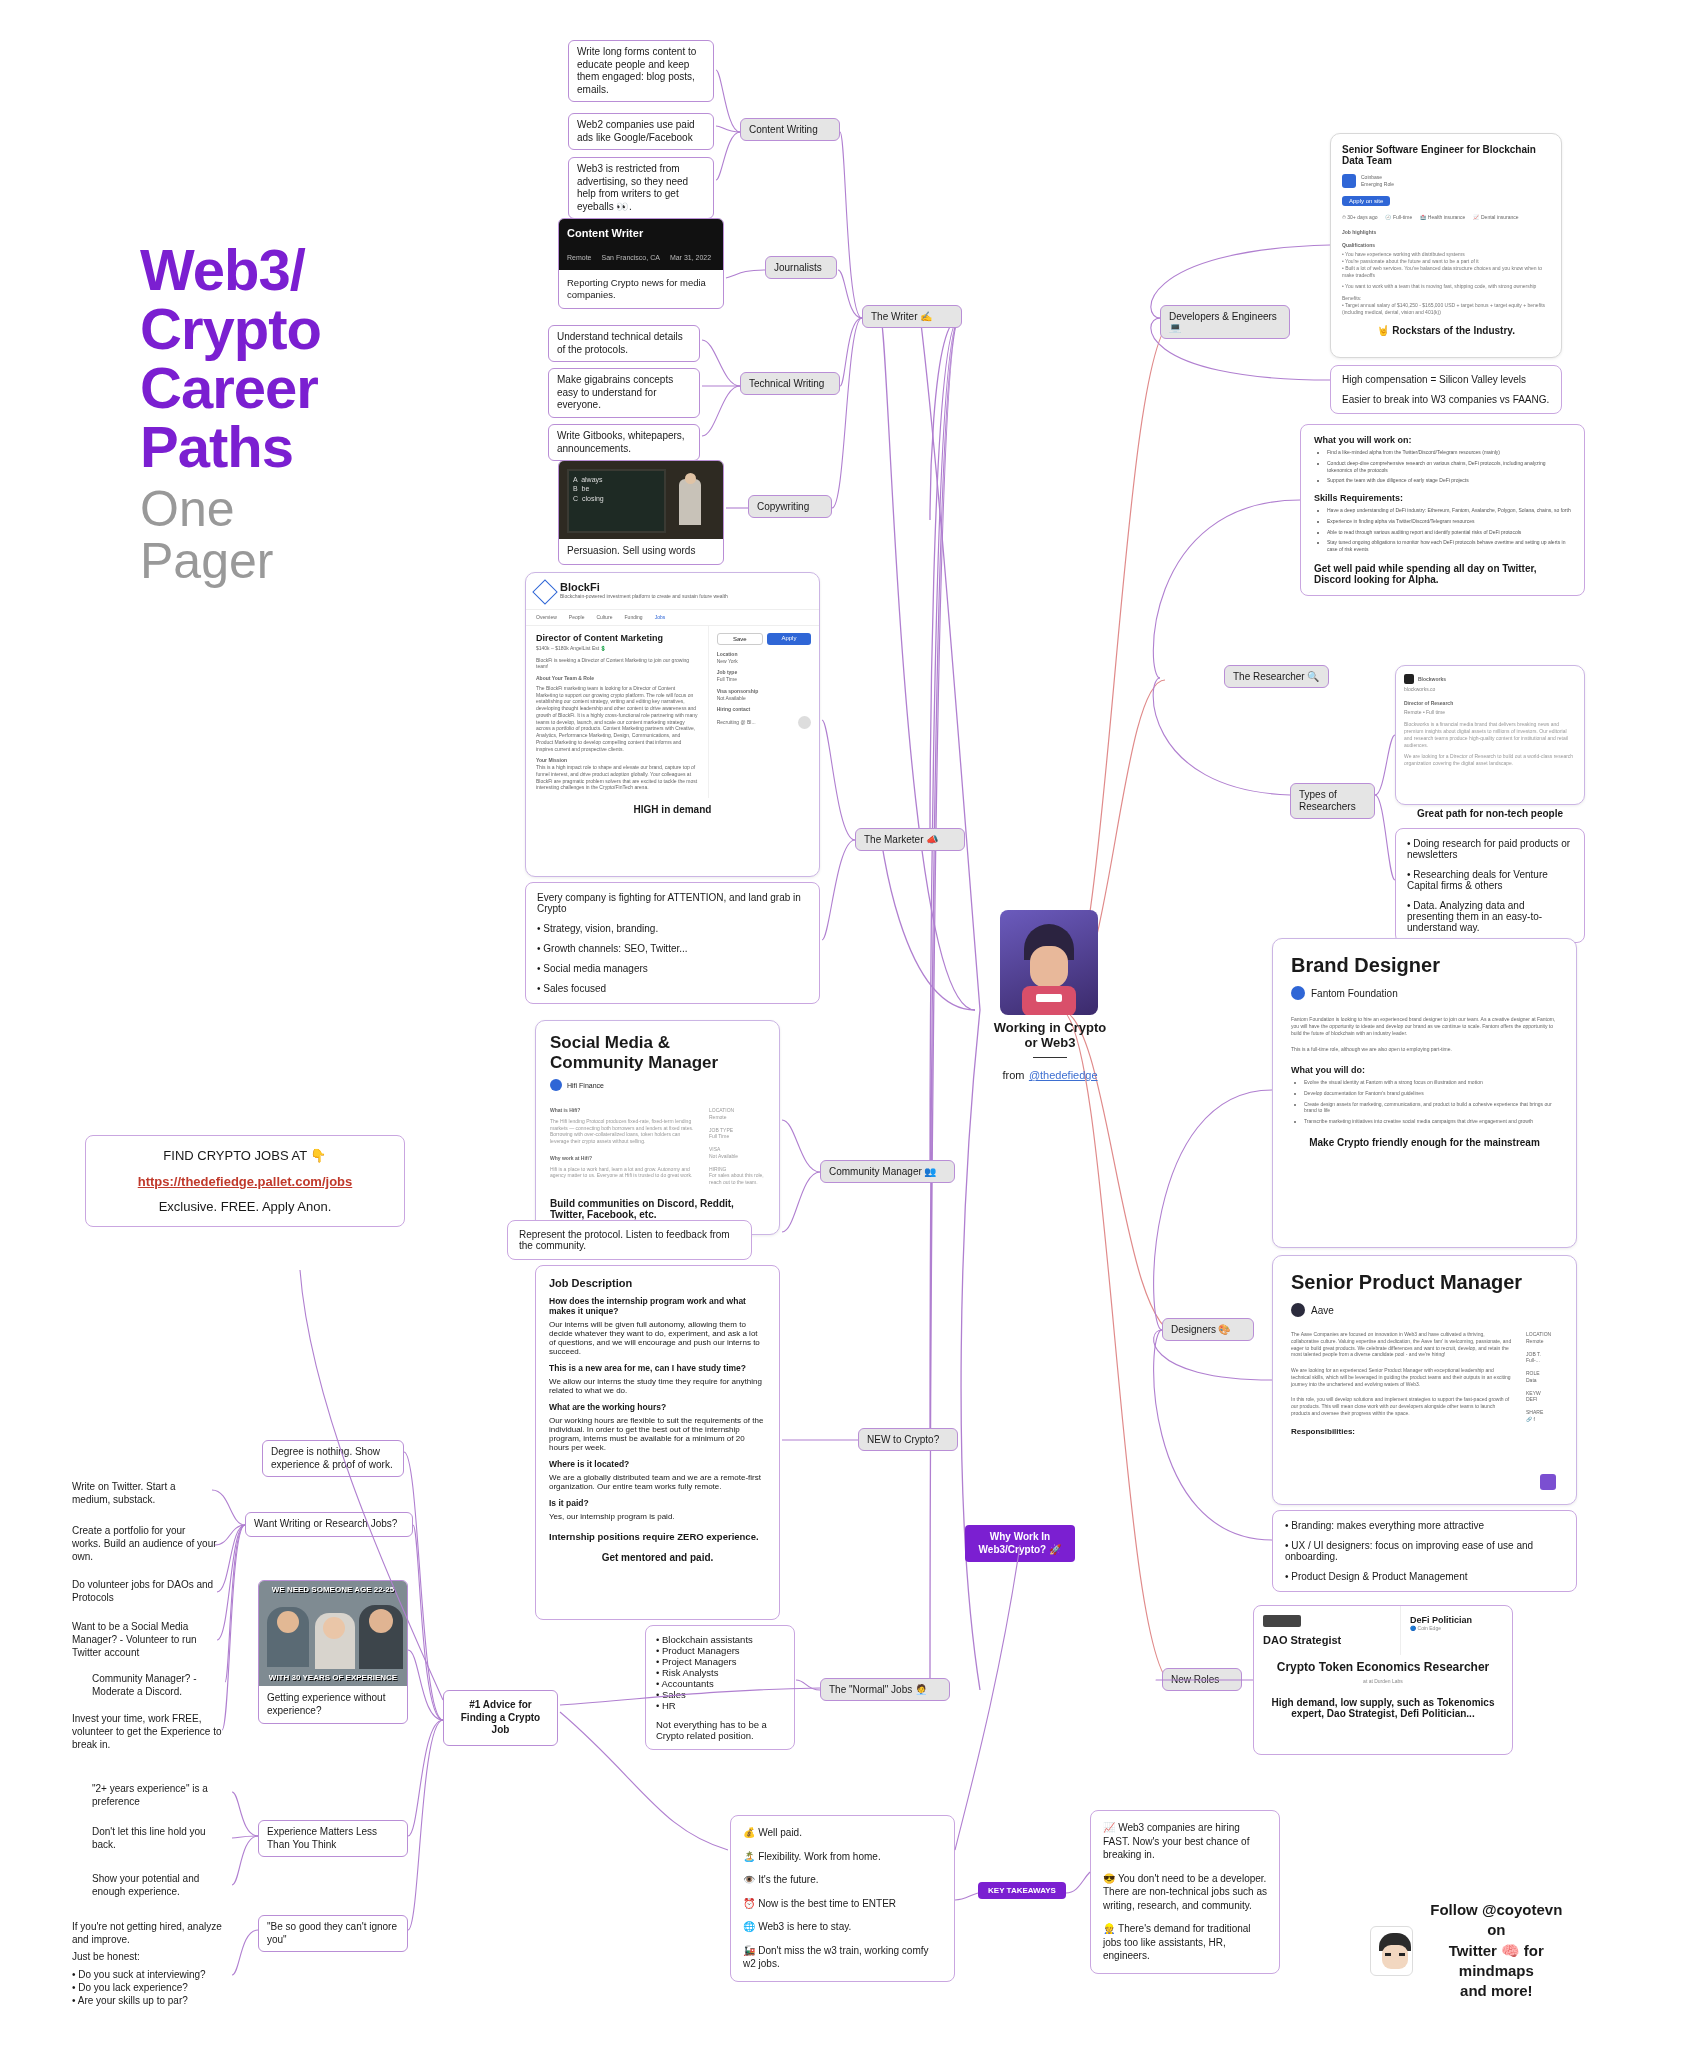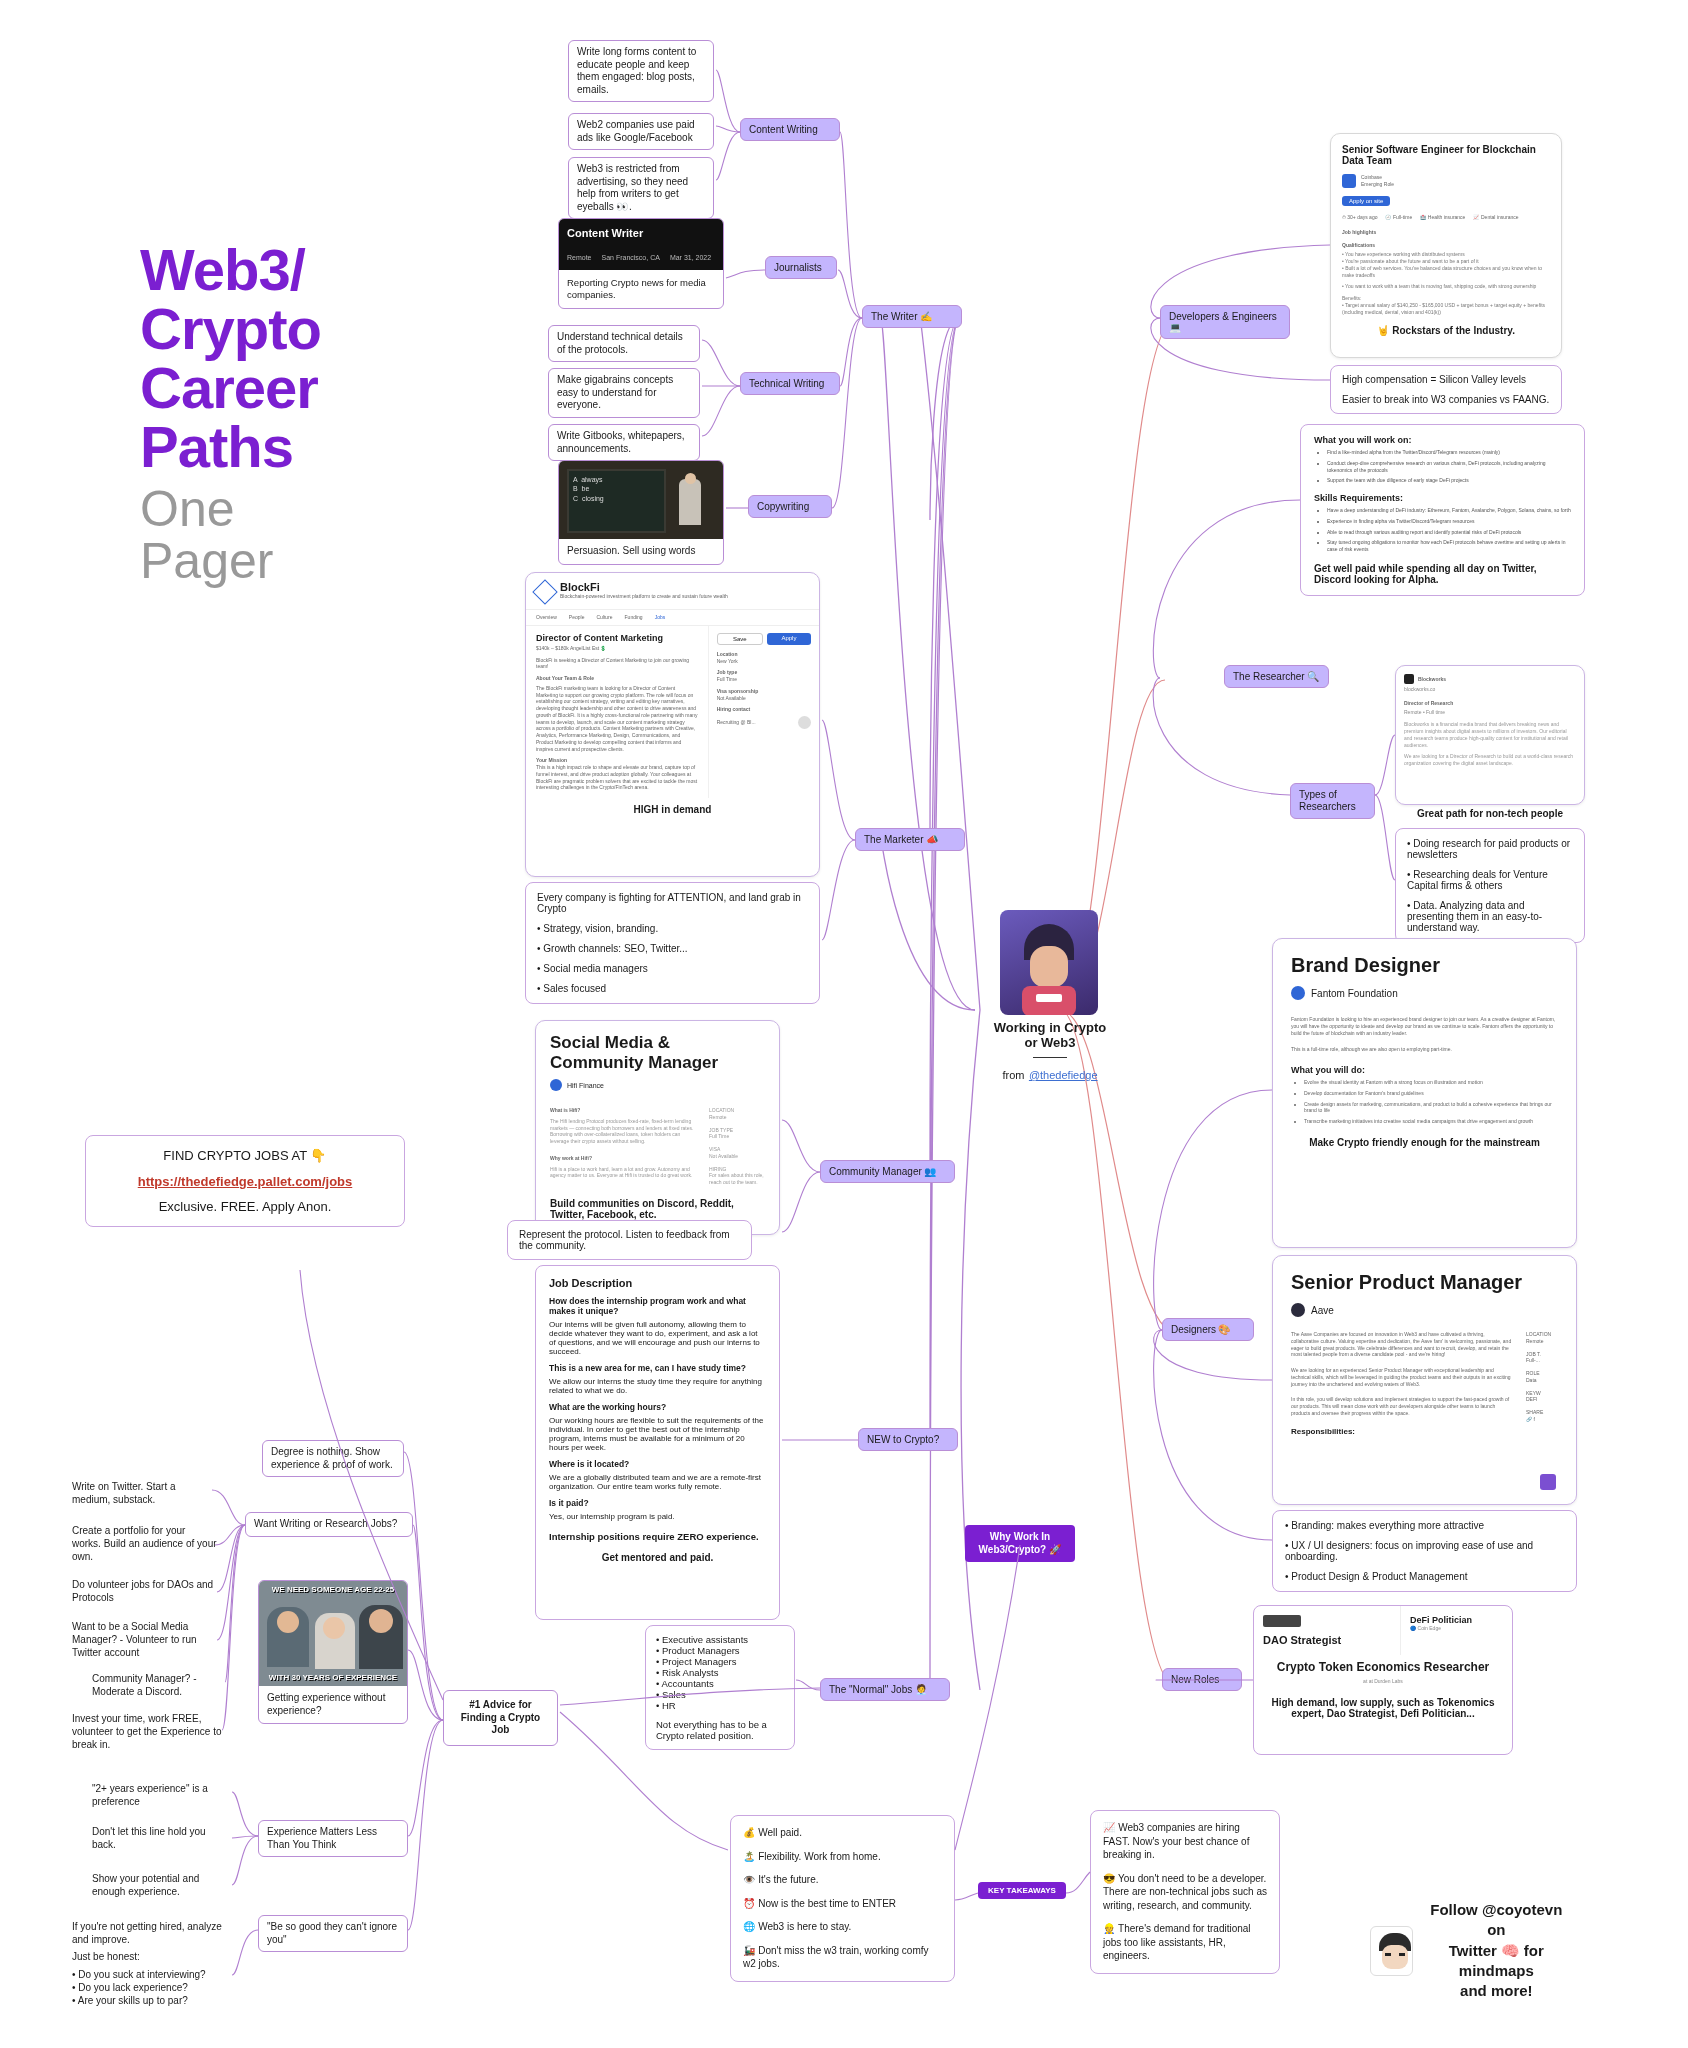--- a/index.html
+++ b/index.html
@@ -8,21 +8,21 @@
   .abs{position:absolute;box-sizing:border-box;}
   .card{background:#ffffff;border:1px solid #c9a6e0;border-radius:8px;box-sizing:border-box;}
   .node{background:#ffffff;border:1px solid #b98ed6;border-radius:6px;padding:5px 8px;font-size:10px;line-height:1.25;color:#1a1a1a;box-sizing:border-box;}
   .plain{font-size:10px;line-height:1.3;}
   svg.lines{position:absolute;left:0;top:0;width:1688px;height:2048px;pointer-events:none;}
   .title{font-weight:bold;color:#7b1fd1;letter-spacing:-1px;}
   .bold{font-weight:bold;}
   .ctr{text-align:center;}
   .tiny{font-size:7px;line-height:1.3;color:#555;}
   .micro{font-size:5px;line-height:1.35;color:#666;}
-  .pill{background:#c4b5fd;border:1px solid #b98ed6;border-radius:6px;font-size:10px;padding:5px 8px;display:flex;align-items:flex-start;gap:5px;box-sizing:border-box;}
+  .pill{background:#e5e5e5;border:1px solid #b98ed6;border-radius:6px;font-size:10px;padding:5px 8px;display:flex;align-items:flex-start;gap:5px;box-sizing:border-box;}
   ul.b{margin:4px 0 0 0;padding-left:13px;}
   ul.b li{margin-bottom:4px;}
   .jobcard{background:#fff;border:1px solid #d8d8d8;border-radius:10px;box-shadow:0 1px 3px rgba(0,0,0,.08);box-sizing:border-box;overflow:hidden;}
   a{color:#c0392b;}
 </style>
 </head>
 <body>
 
 <div class="canvas">
 
@@ -235,21 +235,21 @@
   <div style="font-size:8px;margin-top:4px;">Our working hours are flexible to suit the requirements of the individual. In order to get the best out of the internship program, interns must be available for a minimum of 20 hours per week.</div>
   <div class="bold" style="font-size:8.5px;margin-top:7px;">Where is it located?</div>
   <div style="font-size:8px;margin-top:4px;">We are a globally distributed team and we are a remote-first organization. Our entire team works fully remote.</div>
   <div class="bold" style="font-size:8.5px;margin-top:7px;">Is it paid?</div>
   <div style="font-size:8px;margin-top:4px;">Yes, our internship program is paid.</div>
   <div class="bold" style="font-size:9.5px;margin-top:10px;">Internship positions require ZERO experience.</div>
   <div class="bold ctr" style="font-size:10px;margin-top:10px;">Get mentored and paid.</div>
 </div>
 
 <div class="abs card" style="left:645px;top:1625px;width:150px;padding:8px 10px;font-size:9.5px;">
-  <div>• <span>Executive assistants</span></div>
+  <div>• <span>Blockchain assistants</span></div>
   <div>• <span>Product Managers</span></div>
   <div>• <span>Project Managers</span></div>
   <div>• <span>Risk Analysts</span></div>
   <div>• <span>Accountants</span></div>
   <div>• <span>Sales</span></div>
   <div>• <span>HR</span></div>
   <div style="margin-top:8px;">Not everything has to be a Crypto related position.</div>
 </div>
 
 <div class="abs card" style="left:85px;top:1135px;width:320px;padding:12px 10px;text-align:center;">

